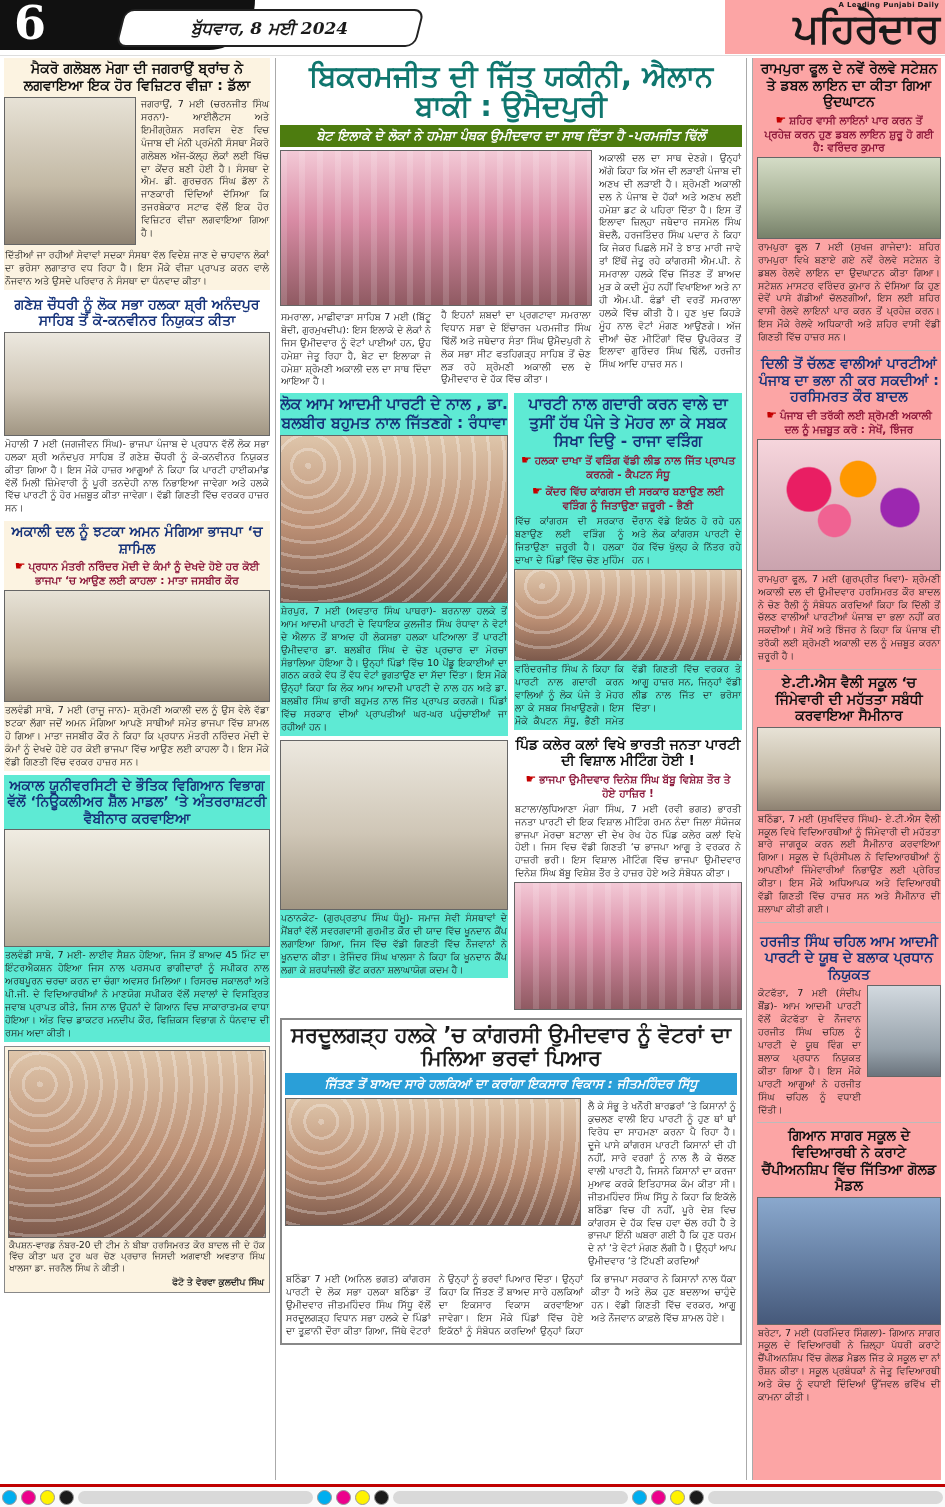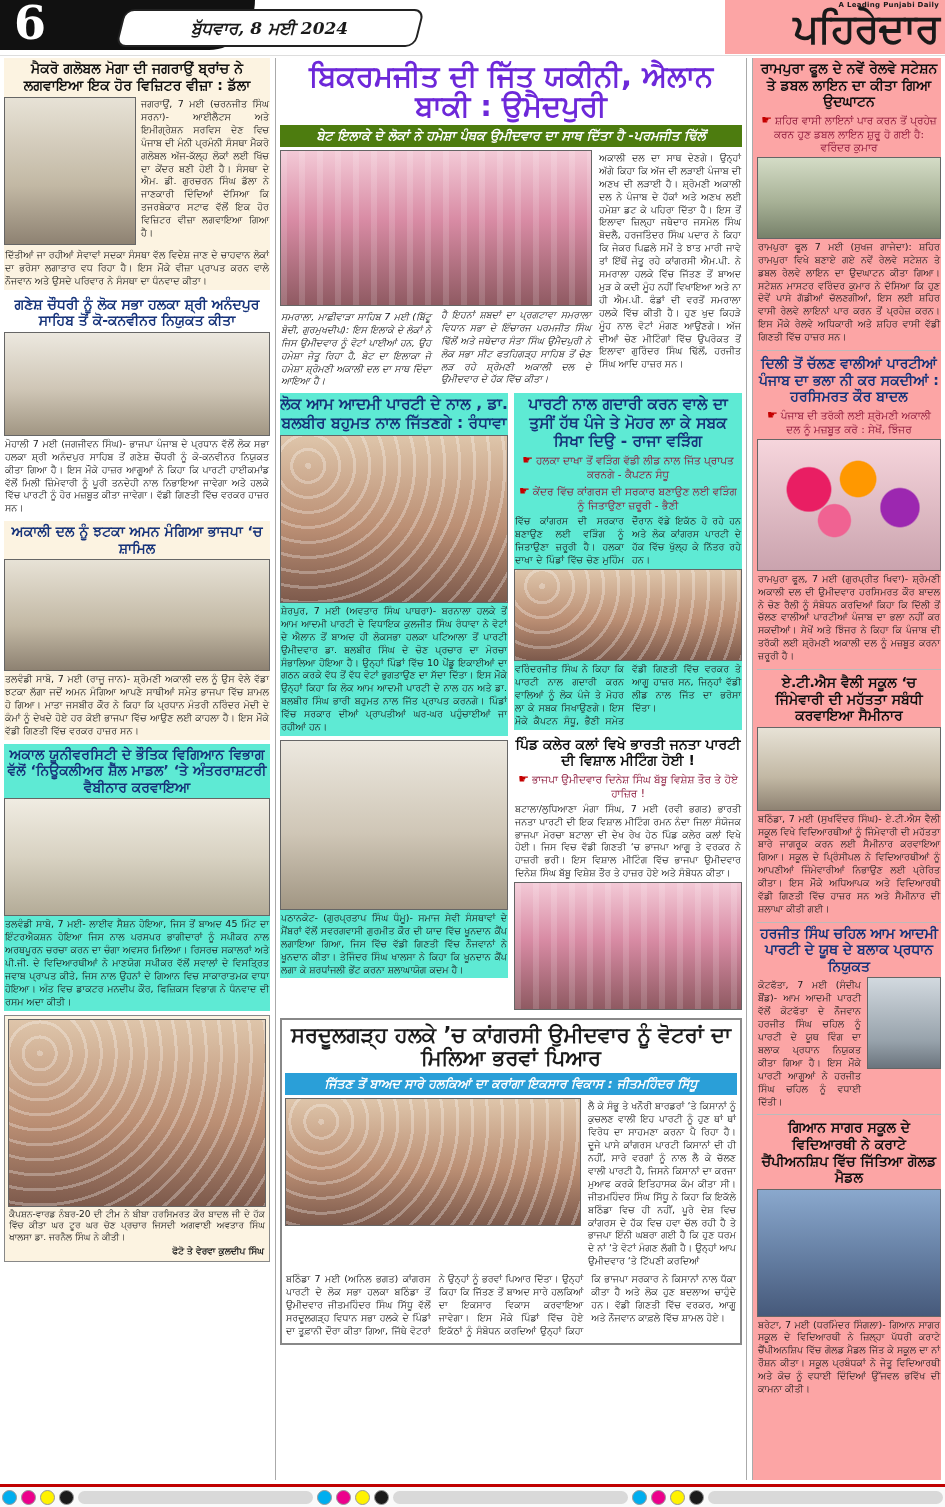--- a/index.html
+++ b/index.html
@@ -25,21 +25,21 @@
   .content{display:flex;gap:5px;padding:2px 4px 0 4px;height:1424px;overflow:hidden;}
   .col-l{width:266px;flex:none;overflow:hidden;}
   .col-c{width:472px;flex:none;overflow:hidden;border-left:1px solid #aaa;border-right:1px solid #aaa;padding:0 4px;}
   .col-r{flex:1;overflow:hidden;border-left:1px solid #aaa;padding-left:4px;background:#fca5a5;}
   
   .art{margin-bottom:4px;overflow:hidden;}
   .hl{margin:2px 0 3px 0;text-align:center;font-weight:800;line-height:1.18;}
   .hl-s{font-size:14px;}
   .hl-m{font-size:15.5px;}
   .navy{color:#16337a;} .maroon{color:#7a1230;} .blk{color:#101010;}
-  .sub{font-size:10.5px;font-weight:normal;color:#8a1538;text-align:center;line-height:1.25;margin:1px 4px 3px 4px;}
+  .sub{font-size:10.5px;font-weight:bold;color:#8a1538;text-align:center;line-height:1.25;margin:1px 4px 3px 4px;}
   .hand{color:#c40000;margin-right:3px;font-size:12px;}
   .body{font-size:9.5px;line-height:1.36;text-align:justify;margin:2px 1px;}
   .cols2{columns:2;column-gap:8px;}
   .cols3{columns:3;column-gap:8px;}
   .photo{border:1px solid #666;width:100%;position:relative;}
   .cap{font-size:9px;line-height:1.3;text-align:justify;margin:2px 1px;}
   .credit{font-size:9px;font-weight:bold;text-align:right;margin:1px 2px;}
   
   .ph-crowd{background:repeating-radial-gradient(circle at 12% 18%,rgba(255,255,255,.28) 0 3px,transparent 3px 15px),
             linear-gradient(180deg,#dec5aa 0%,#bb8f74 55%,#7d5a4c 100%);}
@@ -54,21 +54,21 @@
                linear-gradient(180deg,#f6d5dc,#caa3ae);}
   .ph-rail{background:linear-gradient(180deg,#d4dcc6 0%,#a7b196 55%,#77816a 100%);}
   .ph-school{background:linear-gradient(180deg,#8aa8cd 0%,#60799d 60%,#46597a 100%);}
   .ph-portrait{background:linear-gradient(180deg,#d2d9df 0%,#97a2ab 70%,#6b747d 100%);}
   .ph-webinar{background:linear-gradient(180deg,#f0ece2 0%,#d8d2c2 50%,#b3ab97 100%);}
   
   .bg-cream{background:#fcf3e1;}
   .bg-pink{background:#5eead4;}
   .bg-white{background:#fff;}
   
-  .main-hl{font-size:29px;font-weight:800;text-align:center;line-height:1.05;margin:3px 0;color:#6d28d9;}
+  .main-hl{font-size:29px;font-weight:800;text-align:center;line-height:1.05;margin:3px 0;color:#0f766e;}
   .pinkbar{background:#4d7c0f;color:#fff;font-weight:bold;font-style:italic;font-size:13px;
            text-align:center;padding:3px 18px;margin:2px 0 3px 0;}
   .bluebar{background:#2a9fd8;color:#fff;font-weight:bold;font-style:italic;font-size:12.5px;
            text-align:center;padding:3px 2px;margin:2px 0 3px 0;}
   .main-row{display:flex;gap:6px;}
   .main-left{width:312px;flex:none;}
   .main-side{flex:1;}
   .mid-row{display:flex;gap:6px;margin-top:4px;}
   .mid-col{flex:1;min-width:0;}
   .sard{border:2px solid #888;padding:3px;margin-top:4px;background:#fff;}
@@ -114,20 +114,23 @@
       </section>
 
       <section class="art bg-white">
         <h2 class="hl hl-s navy">ਗਣੇਸ਼ ਚੌਧਰੀ ਨੂੰ ਲੋਕ ਸਭਾ ਹਲਕਾ ਸ਼੍ਰੀ ਅਨੰਦਪੁਰ ਸਾਹਿਬ ਤੋਂ ਕੋ-ਕਨਵੀਨਰ ਨਿਯੁਕਤ ਕੀਤਾ</h2>
         <div class="photo ph-indoor" style="height:104px;"></div>
         <p class="body">ਮੋਹਾਲੀ 7 ਮਈ (ਜਗਜੀਵਨ ਸਿੰਘ)- ਭਾਜਪਾ ਪੰਜਾਬ ਦੇ ਪ੍ਰਧਾਨ ਵੱਲੋਂ ਲੋਕ ਸਭਾ ਹਲਕਾ ਸ਼੍ਰੀ ਅਨੰਦਪੁਰ ਸਾਹਿਬ ਤੋਂ ਗਣੇਸ਼ ਚੌਧਰੀ ਨੂੰ ਕੋ-ਕਨਵੀਨਰ ਨਿਯੁਕਤ ਕੀਤਾ ਗਿਆ ਹੈ। ਇਸ ਮੌਕੇ ਹਾਜ਼ਰ ਆਗੂਆਂ ਨੇ ਕਿਹਾ ਕਿ ਪਾਰਟੀ ਹਾਈਕਮਾਂਡ ਵੱਲੋਂ ਮਿਲੀ ਜ਼ਿੰਮੇਵਾਰੀ ਨੂੰ ਪੂਰੀ ਤਨਦੇਹੀ ਨਾਲ ਨਿਭਾਇਆ ਜਾਵੇਗਾ ਅਤੇ ਹਲਕੇ ਵਿੱਚ ਪਾਰਟੀ ਨੂੰ ਹੋਰ ਮਜ਼ਬੂਤ ਕੀਤਾ ਜਾਵੇਗਾ। ਵੱਡੀ ਗਿਣਤੀ ਵਿੱਚ ਵਰਕਰ ਹਾਜ਼ਰ ਸਨ।</p>
       </section>
 
       <section class="art bg-cream">
         <h2 class="hl hl-s navy">ਅਕਾਲੀ ਦਲ ਨੂੰ ਝਟਕਾ ਅਮਨ ਮੰਗਿਆ ਭਾਜਪਾ ‘ਚ ਸ਼ਾਮਿਲ</h2>
+        <div class="sub">
+          <span class="hand">☛</span><span>ਪ੍ਰਧਾਨ ਮੰਤਰੀ ਨਰਿੰਦਰ ਮੋਦੀ ਦੇ ਕੰਮਾਂ ਨੂੰ ਦੇਖਦੇ ਹੋਏ ਹਰ ਕੋਈ ਭਾਜਪਾ ‘ਚ ਆਉਣ ਲਈ ਕਾਹਲਾ : ਮਾਤਾ ਜਸਬੀਰ ਕੌਰ</span>
+        </div>
         <div class="photo ph-group" style="height:112px;"></div>
         <p class="body">ਤਲਵੰਡੀ ਸਾਬੋ, 7 ਮਈ (ਰਾਜੂ ਜਾਨ)- ਸ਼੍ਰੋਮਣੀ ਅਕਾਲੀ ਦਲ ਨੂੰ ਉਸ ਵੇਲੇ ਵੱਡਾ ਝਟਕਾ ਲੱਗਾ ਜਦੋਂ ਅਮਨ ਮੰਗਿਆ ਆਪਣੇ ਸਾਥੀਆਂ ਸਮੇਤ ਭਾਜਪਾ ਵਿੱਚ ਸ਼ਾਮਲ ਹੋ ਗਿਆ। ਮਾਤਾ ਜਸਬੀਰ ਕੌਰ ਨੇ ਕਿਹਾ ਕਿ ਪ੍ਰਧਾਨ ਮੰਤਰੀ ਨਰਿੰਦਰ ਮੋਦੀ ਦੇ ਕੰਮਾਂ ਨੂੰ ਦੇਖਦੇ ਹੋਏ ਹਰ ਕੋਈ ਭਾਜਪਾ ਵਿੱਚ ਆਉਣ ਲਈ ਕਾਹਲਾ ਹੈ। ਇਸ ਮੌਕੇ ਵੱਡੀ ਗਿਣਤੀ ਵਿੱਚ ਵਰਕਰ ਹਾਜ਼ਰ ਸਨ।</p>
       </section>
 
       <section class="art bg-pink">
         <h2 class="hl hl-s navy">ਅਕਾਲ ਯੂਨੀਵਰਸਿਟੀ ਦੇ ਭੌਤਿਕ ਵਿਗਿਆਨ ਵਿਭਾਗ ਵੱਲੋਂ ‘ਨਿਊਕਲੀਅਰ ਸ਼ੈੱਲ ਮਾਡਲ’ ‘ਤੇ ਅੰਤਰਰਾਸ਼ਟਰੀ ਵੈਬੀਨਾਰ ਕਰਵਾਇਆ</h2>
         <div class="photo ph-webinar" style="height:118px;"></div>
         <p class="body">ਤਲਵੰਡੀ ਸਾਬੋ, 7 ਮਈ- ਲਾਈਵ ਸੈਸ਼ਨ ਹੋਇਆ, ਜਿਸ ਤੋਂ ਬਾਅਦ 45 ਮਿੰਟ ਦਾ ਇੰਟਰਐਕਸ਼ਨ ਹੋਇਆ ਜਿਸ ਨਾਲ ਪਰਸਪਰ ਭਾਗੀਦਾਰਾਂ ਨੂੰ ਸਪੀਕਰ ਨਾਲ ਅਰਥਪੂਰਨ ਚਰਚਾ ਕਰਨ ਦਾ ਚੰਗਾ ਅਵਸਰ ਮਿਲਿਆ। ਰਿਸਰਚ ਸਕਾਲਰਾਂ ਅਤੇ ਪੀ.ਜੀ. ਦੇ ਵਿਦਿਆਰਥੀਆਂ ਨੇ ਮਾਣਯੋਗ ਸਪੀਕਰ ਵੱਲੋਂ ਸਵਾਲਾਂ ਦੇ ਵਿਸਤ੍ਰਿਤ ਜਵਾਬ ਪ੍ਰਾਪਤ ਕੀਤੇ, ਜਿਸ ਨਾਲ ਉਹਨਾਂ ਦੇ ਗਿਆਨ ਵਿਚ ਸਾਕਾਰਾਤਮਕ ਵਾਧਾ ਹੋਇਆ। ਅੰਤ ਵਿਚ ਡਾਕਟਰ ਮਨਦੀਪ ਕੌਰ, ਫਿਜ਼ਿਕਸ ਵਿਭਾਗ ਨੇ ਧੰਨਵਾਦ ਦੀ ਰਸਮ ਅਦਾ ਕੀਤੀ।</p>
       </section>
 
@@ -140,21 +143,21 @@
     </div>
 
     <div class="col-c">
 
       <section class="art">
         <h1 class="main-hl">ਬਿਕਰਮਜੀਤ ਦੀ ਜਿੱਤ ਯਕੀਨੀ, ਐਲਾਨ ਬਾਕੀ : ਉਮੈਦਪੁਰੀ</h1>
         <div class="pinkbar">ਬੇਟ ਇਲਾਕੇ ਦੇ ਲੋਕਾਂ ਨੇ ਹਮੇਸ਼ਾ ਪੰਥਕ ਉਮੀਦਵਾਰ ਦਾ ਸਾਥ ਦਿੱਤਾ ਹੈ -ਪਰਮਜੀਤ ਢਿੱਲੋਂ</div>
         <div class="main-row">
           <div class="main-left">
             <div class="photo ph-tent" style="height:156px;"></div>
-            <div class="cols2" style="margin-top:3px;font-style:italic;">
+            <div class="cols2" style="margin-top:3px;">
               <p class="body">ਸਮਰਾਲਾ, ਮਾਛੀਵਾੜਾ ਸਾਹਿਬ 7 ਮਈ (ਬਿੱਟੂ ਬੋਦੀ, ਗੁਰਮੁਖਦੀਪ): ਇਸ ਇਲਾਕੇ ਦੇ ਲੋਕਾਂ ਨੇ ਜਿਸ ਉਮੀਦਵਾਰ ਨੂੰ ਵੋਟਾਂ ਪਾਈਆਂ ਹਨ, ਉਹ ਹਮੇਸ਼ਾ ਜੇਤੂ ਰਿਹਾ ਹੈ, ਬੇਟ ਦਾ ਇਲਾਕਾ ਜੋ ਹਮੇਸ਼ਾ ਸ਼੍ਰੋਮਣੀ ਅਕਾਲੀ ਦਲ ਦਾ ਸਾਥ ਦਿੰਦਾ ਆਇਆ ਹੈ।</p>
               <p class="body">ਹੈ ਇਹਨਾਂ ਸ਼ਬਦਾਂ ਦਾ ਪ੍ਰਗਟਾਵਾ ਸਮਰਾਲਾ ਵਿਧਾਨ ਸਭਾ ਦੇ ਇੰਚਾਰਜ ਪਰਮਜੀਤ ਸਿੰਘ ਢਿੱਲੋਂ ਅਤੇ ਜਥੇਦਾਰ ਸੰਤਾ ਸਿੰਘ ਉਮੈਦਪੁਰੀ ਨੇ ਲੋਕ ਸਭਾ ਸੀਟ ਫਤਹਿਗੜ੍ਹ ਸਾਹਿਬ ਤੋਂ ਚੋਣ ਲੜ ਰਹੇ ਸ਼੍ਰੋਮਣੀ ਅਕਾਲੀ ਦਲ ਦੇ ਉਮੀਦਵਾਰ ਦੇ ਹੱਕ ਵਿੱਚ ਕੀਤਾ।</p>
             </div>
           </div>
           <div class="main-side">
             <p class="body">ਅਕਾਲੀ ਦਲ ਦਾ ਸਾਥ ਦੇਣਗੇ। ਉਨ੍ਹਾਂ ਅੱਗੇ ਕਿਹਾ ਕਿ ਅੱਜ ਦੀ ਲੜਾਈ ਪੰਜਾਬ ਦੀ ਅਣਖ ਦੀ ਲੜਾਈ ਹੈ। ਸ਼੍ਰੋਮਣੀ ਅਕਾਲੀ ਦਲ ਨੇ ਪੰਜਾਬ ਦੇ ਹੱਕਾਂ ਅਤੇ ਅਣਖ ਲਈ ਹਮੇਸ਼ਾ ਡਟ ਕੇ ਪਹਿਰਾ ਦਿੱਤਾ ਹੈ। ਇਸ ਤੋਂ ਇਲਾਵਾ ਜ਼ਿਲ੍ਹਾ ਜਥੇਦਾਰ ਜਸਮੇਲ ਸਿੰਘ ਬੋਦਲੈ, ਹਰਜਤਿੰਦਰ ਸਿੰਘ ਪਦਾਰ ਨੇ ਕਿਹਾ ਕਿ ਜੇਕਰ ਪਿਛਲੇ ਸਮੇਂ ਤੇ ਝਾਤ ਮਾਰੀ ਜਾਵੇ ਤਾਂ ਇੱਥੋਂ ਜੇਤੂ ਰਹੇ ਕਾਂਗਰਸੀ ਐਮ.ਪੀ. ਨੇ ਸਮਰਾਲਾ ਹਲਕੇ ਵਿੱਚ ਜਿੱਤਣ ਤੋਂ ਬਾਅਦ ਮੁੜ ਕੇ ਕਦੀ ਮੂੰਹ ਨਹੀਂ ਵਿਖਾਇਆ ਅਤੇ ਨਾ ਹੀ ਐਮ.ਪੀ. ਫੰਡਾਂ ਦੀ ਵਰਤੋਂ ਸਮਰਾਲਾ ਹਲਕੇ ਵਿੱਚ ਕੀਤੀ ਹੈ। ਹੁਣ ਖੁਦ ਕਿਹੜੇ ਮੂੰਹ ਨਾਲ ਵੋਟਾਂ ਮੰਗਣ ਆਉਣਗੇ। ਅੱਜ ਦੀਆਂ ਚੋਣ ਮੀਟਿੰਗਾਂ ਵਿੱਚ ਉਪਰੋਕਤ ਤੋਂ ਇਲਾਵਾ ਗੁਰਿੰਦਰ ਸਿੰਘ ਢਿੱਲੋਂ, ਹਰਜੀਤ ਸਿੰਘ ਆਦਿ ਹਾਜ਼ਰ ਸਨ।</p>
           </div>
         </div>
       </section>
 
@@ -227,21 +230,21 @@
         <div class="photo ph-umbrella" style="height:132px;"></div>
         <p class="body">ਰਾਮਪੁਰਾ ਫੂਲ, 7 ਮਈ (ਗੁਰਪ੍ਰੀਤ ਖਿਵਾ)- ਸ਼੍ਰੋਮਣੀ ਅਕਾਲੀ ਦਲ ਦੀ ਉਮੀਦਵਾਰ ਹਰਸਿਮਰਤ ਕੌਰ ਬਾਦਲ ਨੇ ਚੋਣ ਰੈਲੀ ਨੂੰ ਸੰਬੋਧਨ ਕਰਦਿਆਂ ਕਿਹਾ ਕਿ ਦਿੱਲੀ ਤੋਂ ਚੱਲਣ ਵਾਲੀਆਂ ਪਾਰਟੀਆਂ ਪੰਜਾਬ ਦਾ ਭਲਾ ਨਹੀਂ ਕਰ ਸਕਦੀਆਂ। ਸੇਖੋਂ ਅਤੇ ਝਿੰਜਰ ਨੇ ਕਿਹਾ ਕਿ ਪੰਜਾਬ ਦੀ ਤਰੱਕੀ ਲਈ ਸ਼੍ਰੋਮਣੀ ਅਕਾਲੀ ਦਲ ਨੂੰ ਮਜ਼ਬੂਤ ਕਰਨਾ ਜ਼ਰੂਰੀ ਹੈ।</p>
       </section>
 
       <section class="art" style="border-top:1px solid #bbb;padding-top:2px;">
         <h2 class="hl hl-s blk">ਏ.ਟੀ.ਐਸ ਵੈਲੀ ਸਕੂਲ ‘ਚ ਜਿੰਮੇਵਾਰੀ ਦੀ ਮਹੱਤਤਾ ਸਬੰਧੀ ਕਰਵਾਇਆ ਸੈਮੀਨਾਰ</h2>
         <div class="photo ph-group" style="height:84px;"></div>
         <p class="body">ਬਠਿੰਡਾ, 7 ਮਈ (ਸੁਖਵਿੰਦਰ ਸਿੰਘ)- ਏ.ਟੀ.ਐਸ ਵੈਲੀ ਸਕੂਲ ਵਿਖੇ ਵਿਦਿਆਰਥੀਆਂ ਨੂੰ ਜਿੰਮੇਵਾਰੀ ਦੀ ਮਹੱਤਤਾ ਬਾਰੇ ਜਾਗਰੂਕ ਕਰਨ ਲਈ ਸੈਮੀਨਾਰ ਕਰਵਾਇਆ ਗਿਆ। ਸਕੂਲ ਦੇ ਪ੍ਰਿੰਸੀਪਲ ਨੇ ਵਿਦਿਆਰਥੀਆਂ ਨੂੰ ਆਪਣੀਆਂ ਜਿੰਮੇਵਾਰੀਆਂ ਨਿਭਾਉਣ ਲਈ ਪ੍ਰੇਰਿਤ ਕੀਤਾ। ਇਸ ਮੌਕੇ ਅਧਿਆਪਕ ਅਤੇ ਵਿਦਿਆਰਥੀ ਵੱਡੀ ਗਿਣਤੀ ਵਿੱਚ ਹਾਜ਼ਰ ਸਨ ਅਤੇ ਸੈਮੀਨਾਰ ਦੀ ਸ਼ਲਾਘਾ ਕੀਤੀ ਗਈ।</p>
       </section>
 
-      <section class="art" style="border-top:1px solid #bbb;padding-top:0;">
+      <section class="art" style="border-top:1px solid #bbb;padding-top:8px;">
         <h2 class="hl hl-s navy">ਹਰਜੀਤ ਸਿੰਘ ਚਹਿਲ ਆਮ ਆਦਮੀ ਪਾਰਟੀ ਦੇ ਯੂਥ ਦੇ ਬਲਾਕ ਪ੍ਰਧਾਨ ਨਿਯੁਕਤ</h2>
         <div class="r4row">
           <p class="body" style="flex:1;">ਕੋਟਫੱਤਾ, 7 ਮਈ (ਸੰਦੀਪ ਬੌਂਡ)- ਆਮ ਆਦਮੀ ਪਾਰਟੀ ਵੱਲੋਂ ਕੋਟਫੱਤਾ ਦੇ ਨੌਜਵਾਨ ਹਰਜੀਤ ਸਿੰਘ ਚਹਿਲ ਨੂੰ ਪਾਰਟੀ ਦੇ ਯੂਥ ਵਿੰਗ ਦਾ ਬਲਾਕ ਪ੍ਰਧਾਨ ਨਿਯੁਕਤ ਕੀਤਾ ਗਿਆ ਹੈ। ਇਸ ਮੌਕੇ ਪਾਰਟੀ ਆਗੂਆਂ ਨੇ ਹਰਜੀਤ ਸਿੰਘ ਚਹਿਲ ਨੂੰ ਵਧਾਈ ਦਿੱਤੀ।</p>
           <div class="photo ph-portrait" style="width:74px;height:92px;flex:none;"></div>
         </div>
       </section>
 
       <section class="art" style="border-top:1px solid #bbb;padding-top:2px;">
         <h2 class="hl hl-s blk">ਗਿਆਨ ਸਾਗਰ ਸਕੂਲ ਦੇ ਵਿਦਿਆਰਥੀ ਨੇ ਕਰਾਟੇ ਚੈਂਪੀਅਨਸ਼ਿਪ ਵਿੱਚ ਜਿੱਤਿਆ ਗੋਲਡ ਮੈਡਲ</h2>
         <div class="photo ph-school" style="height:128px;"></div>

